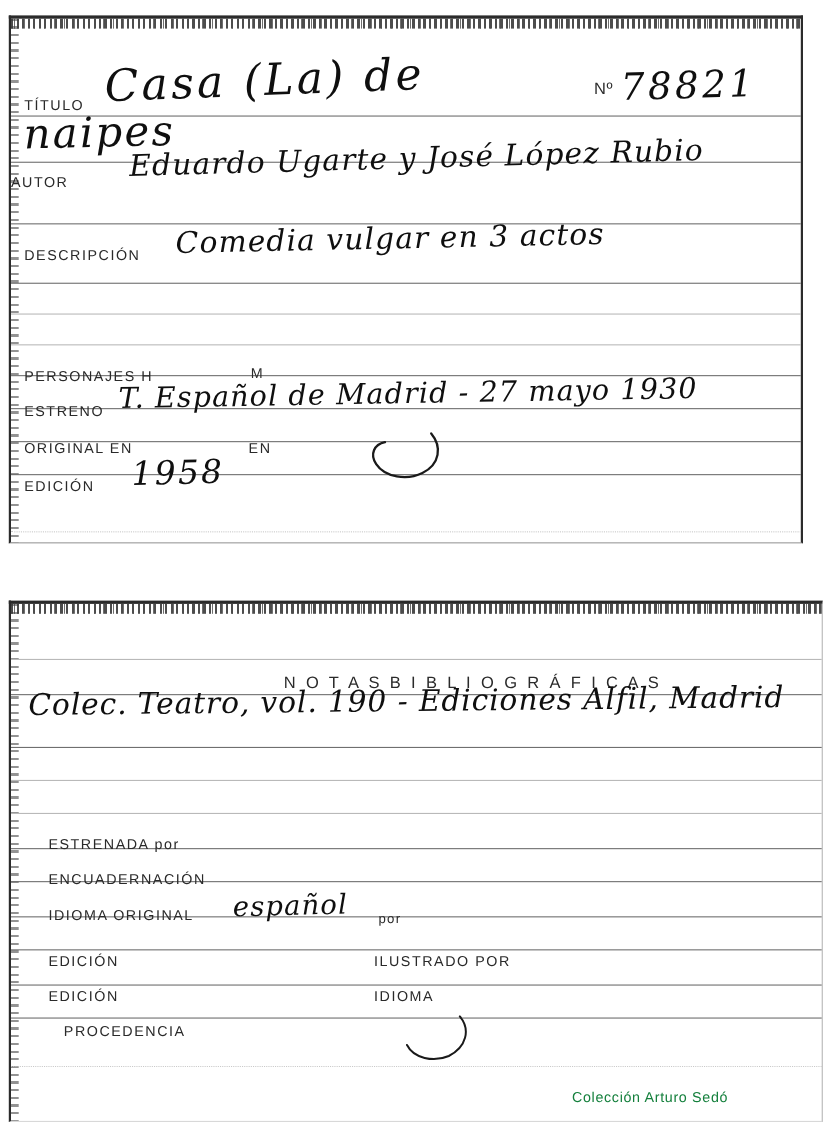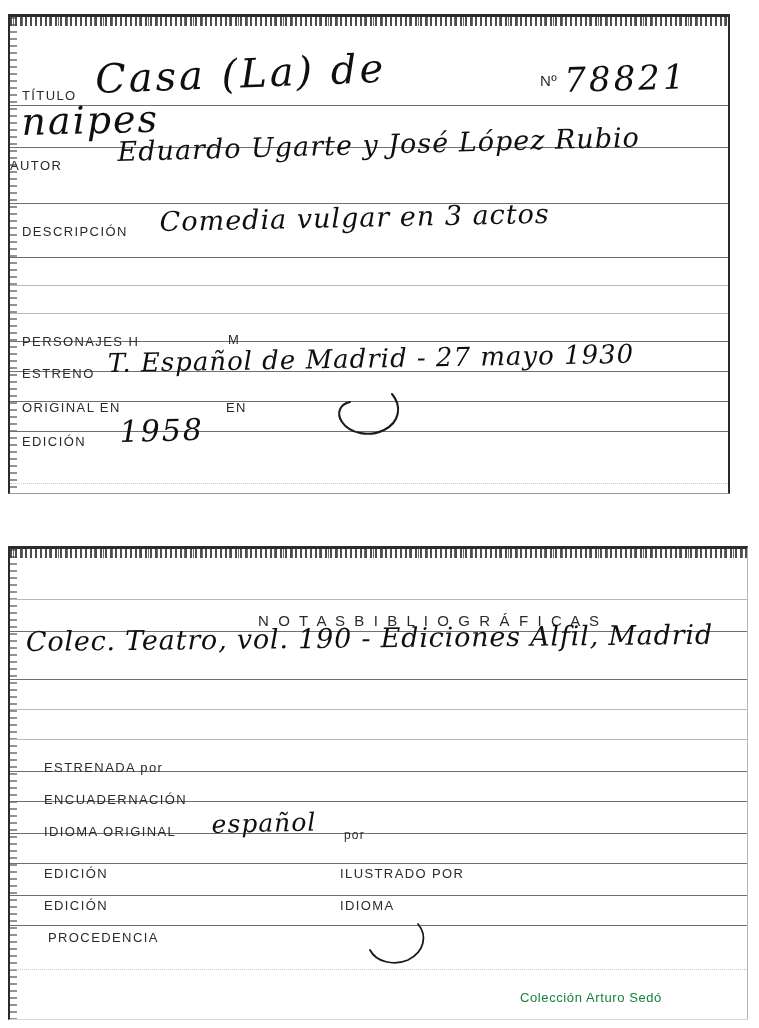--- a/index.html
+++ b/index.html
@@ -269,19 +269,19 @@
 <div class="lbl" style="left:44px; top:824px;">IDIOMA ORIGINAL</div>
 <div class="hw" id="hw-idioma">español</div>
 <div class="lbl small" style="left:344px; top:828px;">por</div>
 
 <div class="lbl" style="left:44px; top:866px;">EDICIÓN</div>
 <div class="lbl" style="left:340px; top:866px;">ILUSTRADO POR</div>
 
 <div class="lbl" style="left:44px; top:898px;">EDICIÓN</div>
 <div class="lbl" style="left:340px; top:898px;">IDIOMA</div>
 
-<div class="lbl" style="left:48px; top:930px;">PROCEDENCIA</div>
+<div class="lbl" style="left:58px; top:930px;">PROCEDENCIA</div>
 
 <svg class="squiggle" style="left:358px; top:922px;" width="80" height="46" viewBox="0 0 80 46">
   <path d="M60 2 C70 14, 66 30, 50 38 C36 44, 18 40, 12 28" fill="none" stroke="#1a1a1a" stroke-width="1.8" stroke-linecap="round"></path>
 </svg>
 
 <div class="coleccion">Colección Arturo Sedó</div>
 
 </body></html>

